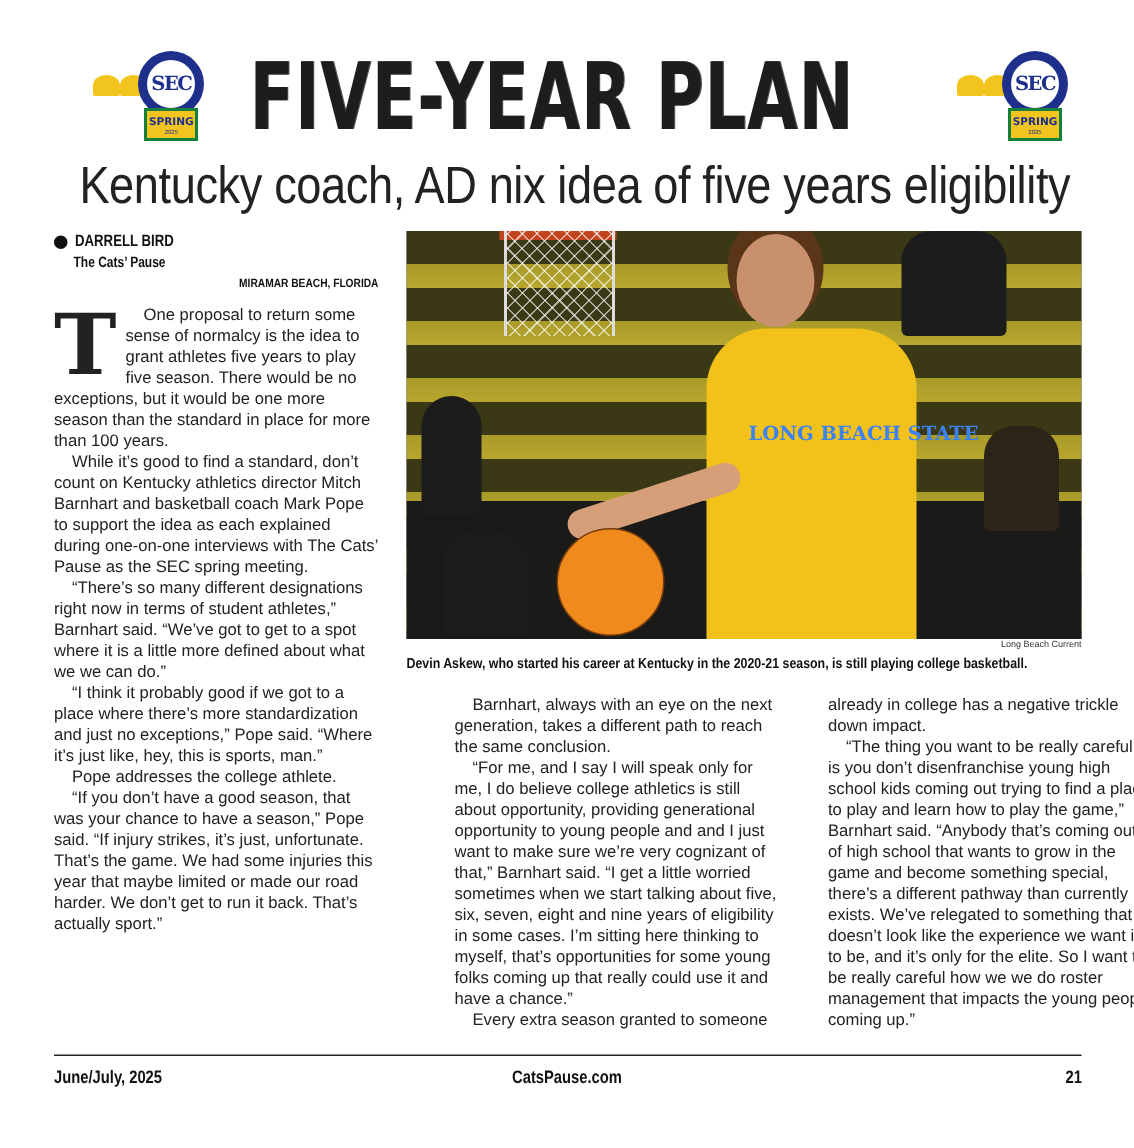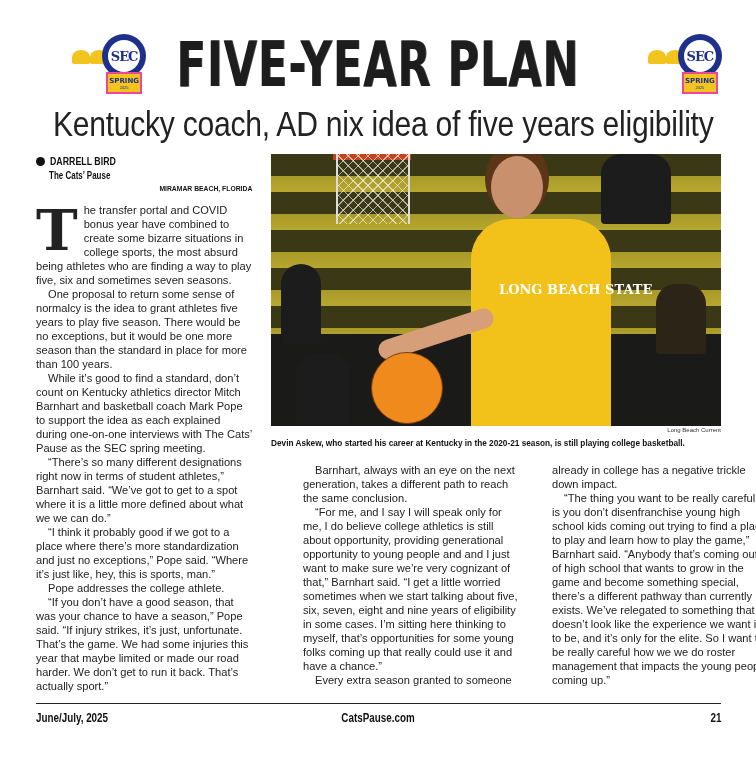--- a/index.html
+++ b/index.html
@@ -1,24 +1,24 @@
 <!DOCTYPE html>
 <html><head>
 <meta charset="utf-8">
 <style>
   html, body { margin:0; padding:0; background:#ffffff; }
   body { width:756px; height:765px; position:relative; overflow:hidden; font-family:"Liberation Sans", sans-serif; color:#1a1a1a; }
 
-  .banner { position:absolute; left:100px; top:30px; width:556px; height:70px; display:flex; align-items:center; justify-content:center; }
+  .banner { position:absolute; left:100px; top:30px; width:556px; height:70px; display:flex; align-items:center; justify-content:flex-end; }
   .sec-logo { width:68px; height:66px; position:relative; }
   .sec-logo .ring { position:absolute; left:12px; top:2px; width:44px; height:44px; border-radius:50%; background:#1e2f8c; }
   .sec-logo .inner { position:absolute; left:18px; top:8px; width:32px; height:32px; border-radius:50%; background:#ffffff; display:flex; align-items:center; justify-content:center; font-family:"DejaVu Serif", serif; font-weight:bold; font-size:13px; color:#1e2f8c; letter-spacing:-1px; }
   .sec-logo .palm { position:absolute; top:18px; width:18px; height:14px; background:#f2c41e; border-radius:50% 50% 10% 10%; }
   .sec-logo .palm.l { left:0; } .sec-logo .palm.r { right:0; }
-  .sec-logo .plate { position:absolute; left:16px; top:40px; width:36px; height:22px; background:#f2c41e; border:2px solid #ec4899; box-sizing:border-box; display:flex; flex-direction:column; align-items:center; justify-content:center; }
+  .sec-logo .plate { position:absolute; left:16px; top:40px; width:36px; height:22px; background:#f2c41e; border:2px solid #15803d; box-sizing:border-box; display:flex; flex-direction:column; align-items:center; justify-content:center; }
   .sec-logo .plate .w { font-family:"DejaVu Sans", sans-serif; font-weight:bold; font-size:7px; color:#1e2f8c; line-height:8px; }
   .sec-logo .plate .s { font-size:4px; color:#1e2f8c; line-height:5px; }
   .kicker { font-family:"DejaVu Sans", sans-serif; font-weight:bold; font-size:62px; letter-spacing:1px; color:#1d1d1d; transform:scaleX(0.70); transform-origin:center; white-space:nowrap; line-height:70px; text-shadow: 1px 0 0 #555; }
 
   .headline { position:absolute; left:0; width:756px; top:104px; text-align:center; font-family:"Liberation Sans", sans-serif; font-size:35px; color:#222; transform:scaleX(0.86); transform-origin:center; white-space:nowrap; letter-spacing:-0.3px; }
 
   .byline { position:absolute; left:36px; top:155px; width:218px; }
   .byline .author-row { display:flex; align-items:center; gap:5px; }
   .byline .dot { width:9px; height:9px; border-radius:50%; background:#111; }
   .byline .author { font-family:"Liberation Sans", sans-serif; font-weight:bold; font-size:11px; color:#111; transform:scaleX(0.8); transform-origin:left; }
@@ -36,21 +36,21 @@
   .photo { position:absolute; left:271px; top:154px; width:450px; height:272px; overflow:hidden; background:#2a2a1e; }
   .photo .stands { position:absolute; inset:0; background:
       repeating-linear-gradient(180deg, #3c3a14 0px, #3c3a14 22px, #b7a72a 22px, #c7b531 38px, #3c3a14 38px); opacity:0.9; }
   .photo .darkband { position:absolute; left:0; top:180px; width:450px; height:92px; background:#1a1a18; }
   .photo .hoop { position:absolute; left:65px; top:0; width:70px; height:70px; border-left:2px solid #ddd; border-right:2px solid #ddd; background: repeating-linear-gradient(45deg, transparent 0 6px, rgba(255,255,255,0.6) 6px 7px), repeating-linear-gradient(-45deg, transparent 0 6px, rgba(255,255,255,0.6) 6px 7px); }
   .photo .rim { position:absolute; left:62px; top:0; width:78px; height:6px; background:#c2441e; }
   .photo .player-body { position:absolute; left:200px; top:65px; width:140px; height:207px; background:#f2c21a; border-radius:40px 40px 0 0; }
   .photo .player-head { position:absolute; left:220px; top:2px; width:52px; height:62px; border-radius:50%; background:#c9906e; box-shadow: 0 -8px 0 6px #5a3518; }
   .photo .arm { position:absolute; left:105px; top:170px; width:120px; height:20px; background:#d69f7a; border-radius:10px; transform:rotate(-18deg); }
   .photo .ball { position:absolute; left:100px; top:198px; width:70px; height:70px; border-radius:50%; background:#f08a1c; border:1px solid #7a3c0a; }
-  .photo .jersey-text { position:absolute; left:228px; top:128px; font-family:"DejaVu Serif", serif; font-weight:bold; font-size:13px; color:#ffffff; }
+  .photo .jersey-text { position:absolute; left:228px; top:128px; font-family:"DejaVu Serif", serif; font-weight:bold; font-size:13px; color:#3b82f6; }
   .photo .fan { position:absolute; border-radius:20px 20px 4px 4px; background:#1c1c1c; }
 
   .credit { position:absolute; left:271px; top:427px; width:450px; text-align:right; font-family:"Liberation Sans", sans-serif; font-size:6px; color:#333; }
   .caption { position:absolute; left:271px; top:437px; width:480px; font-family:"Liberation Sans", sans-serif; font-weight:bold; font-size:9.6px; color:#111; transform:scaleX(0.86); transform-origin:left; white-space:nowrap; }
 
   .rule { position:absolute; left:36px; top:703px; width:685px; height:1px; background:#222; }
   .footer { position:absolute; top:711px; font-family:"Liberation Sans", sans-serif; font-weight:bold; font-size:12px; color:#111; transform:scaleX(0.82); white-space:nowrap; }
   .footer.left { left:36px; transform-origin:left; }
   .footer.center { left:0; width:756px; text-align:center; transform-origin:center; }
   .footer.right { right:35px; transform-origin:right; }
@@ -88,21 +88,20 @@
   <div class="author-row">
     <span class="dot"></span>
     <span class="author">DARRELL BIRD</span>
   </div>
   <div class="pub">The Cats’ Pause</div>
 </div>
 <div class="dateline">MIRAMAR BEACH,  FLORIDA</div>
 
 <div class="col col1">
   <span class="dropcap">T</span>
-  <p class="first">he transfer portal and COVID bonus year have combined to create some bizarre situations in college sports, the most absurd being athletes who are finding a way to play five, six and sometimes seven seasons.</p>
   <p>One proposal to return some sense of normalcy is the idea to grant athletes five years to play five season. There would be no exceptions, but it would be one more season than the standard in place for more than 100 years.</p>
   <p>While it’s good to find a standard, don’t count on Kentucky athletics director Mitch Barnhart and basketball coach Mark Pope to support the idea as each explained during one-on-one interviews with The Cats’ Pause as the SEC spring meeting.</p>
   <p>“There’s so many different designations right now in terms of student athletes,” Barnhart said. “We’ve got to get to a spot where it is a little more defined about what we we can do.”</p>
   <p>“I think it probably good if we got to a place where there’s more standardization and just no exceptions,” Pope said. “Where it’s just like, hey, this is sports, man.”</p>
   <p>Pope addresses the college athlete.</p>
   <p>“If you don’t have a good season, that was your chance to have a season,” Pope said. “If injury strikes, it’s just, unfortunate. That’s the game. We had some injuries this year that maybe limited or made our road harder. We don’t get to run it back. That’s actually sport.”</p>
 </div>
 
 <div class="photo" title="Basketball player in yellow Long Beach State jersey dribbling a ball">
   <div class="stands"></div>

